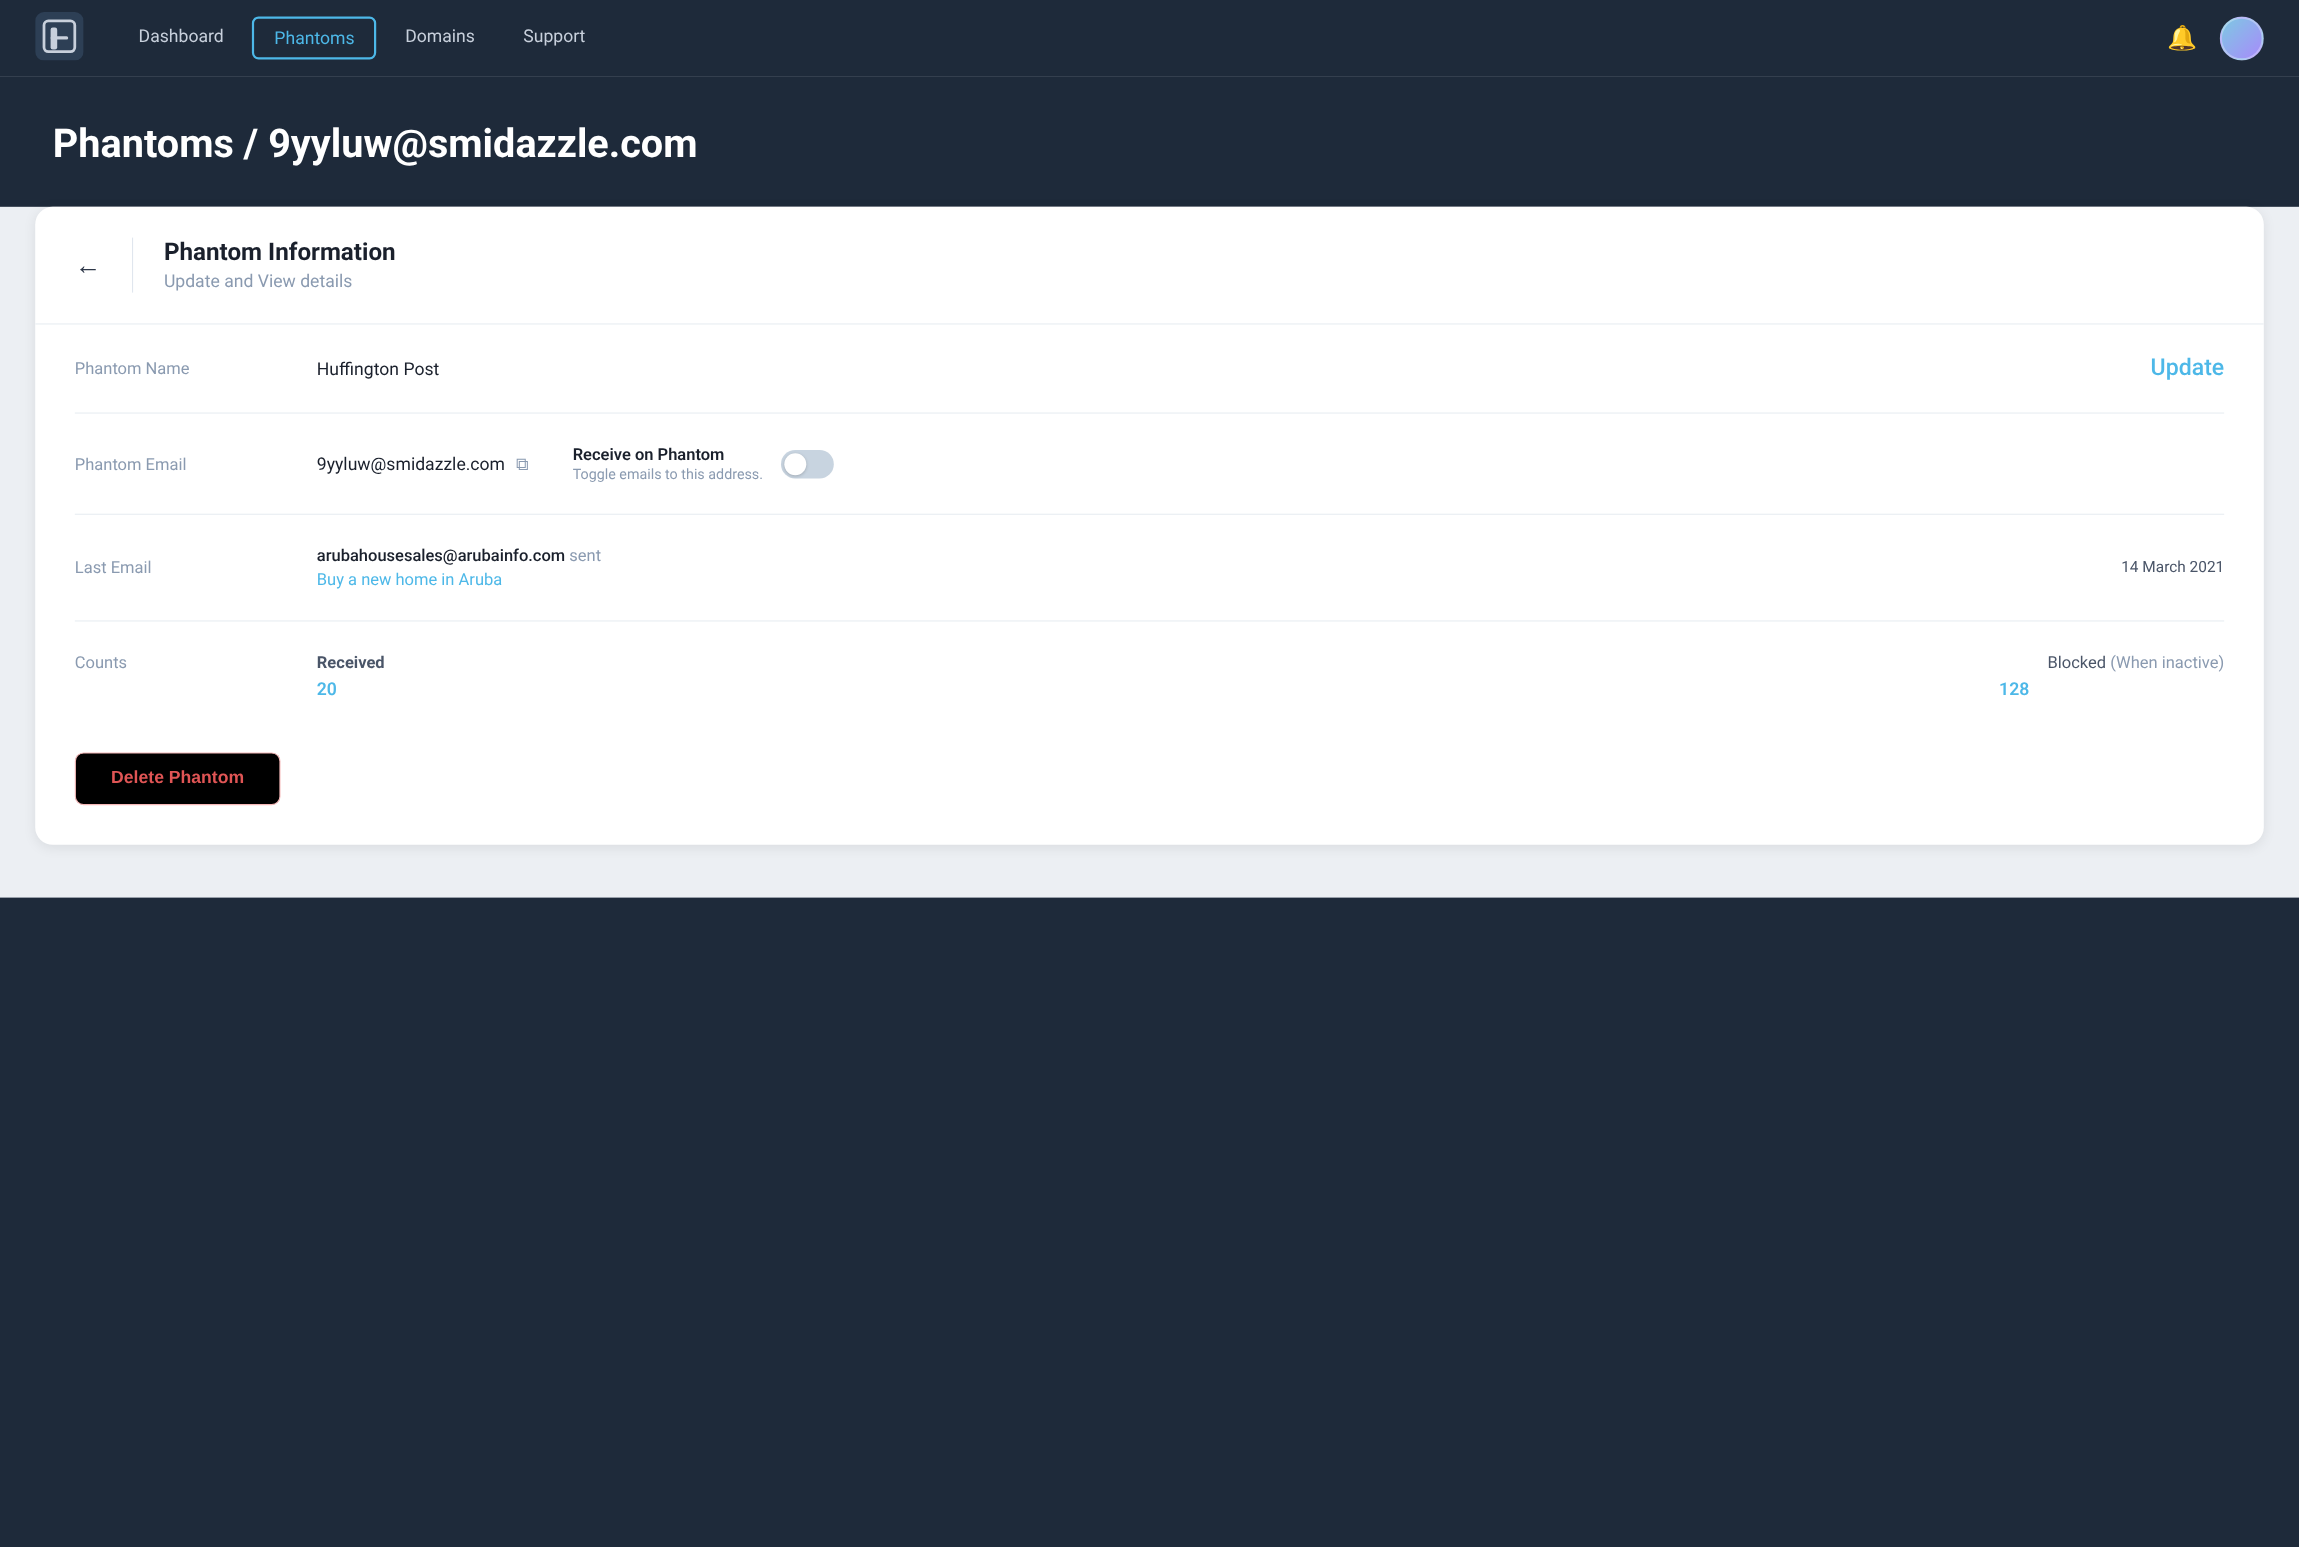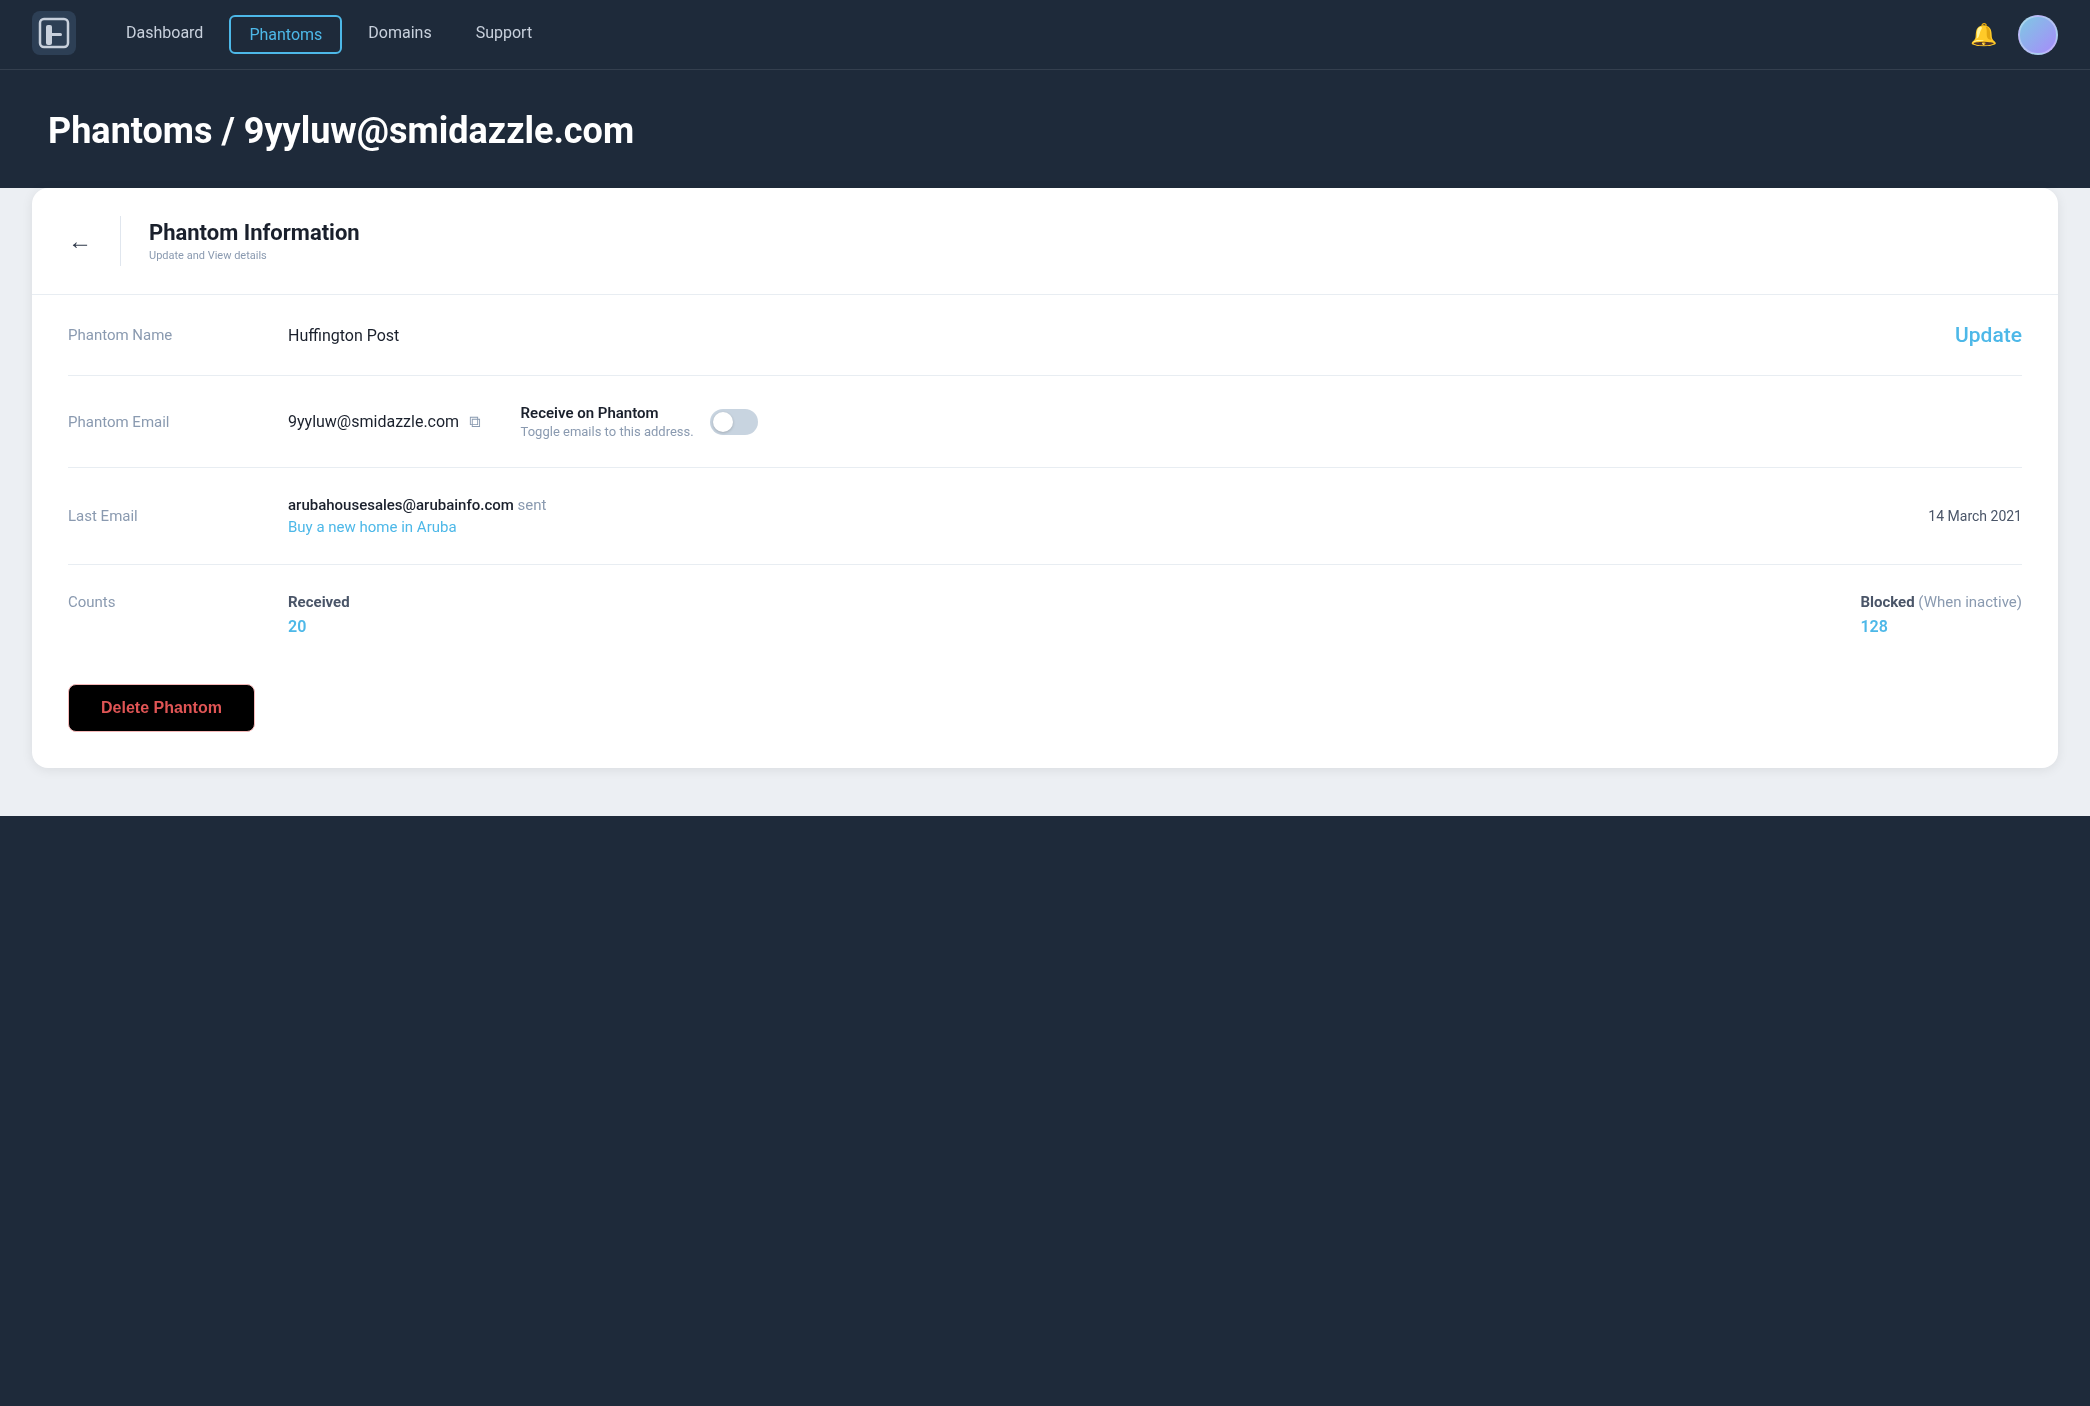--- a/index.html
+++ b/index.html
@@ -103,21 +103,21 @@
       margin-right: 28px;
     }
 
     .card-header-text h2 {
       font-size: 22px;
       font-weight: 700;
       color: #1a202c;
     }
 
     .card-header-text p {
-      font-size: 11px;
+      font-size: 16px;
       color: #8a9ab0;
       margin-top: 4px;
     }
 
     
     .card-body {
       padding: 0 36px;
     }
 
     .info-row {
@@ -270,22 +270,23 @@
       margin-bottom: 6px;
     }
 
     .count-item .count-value {
       font-size: 16px;
       color: #4db8e8;
       font-weight: 600;
     }
 
     .blocked-label {
-      font-weight: 700;
+      font-weight: 400;
       color: #4a5568;
+      margin-left: 44px;
     }
 
     .blocked-sub {
       color: #8a9ab0;
       font-weight: 400;
     }
 
     
     .card-footer {
       padding: 20px 36px 36px;

